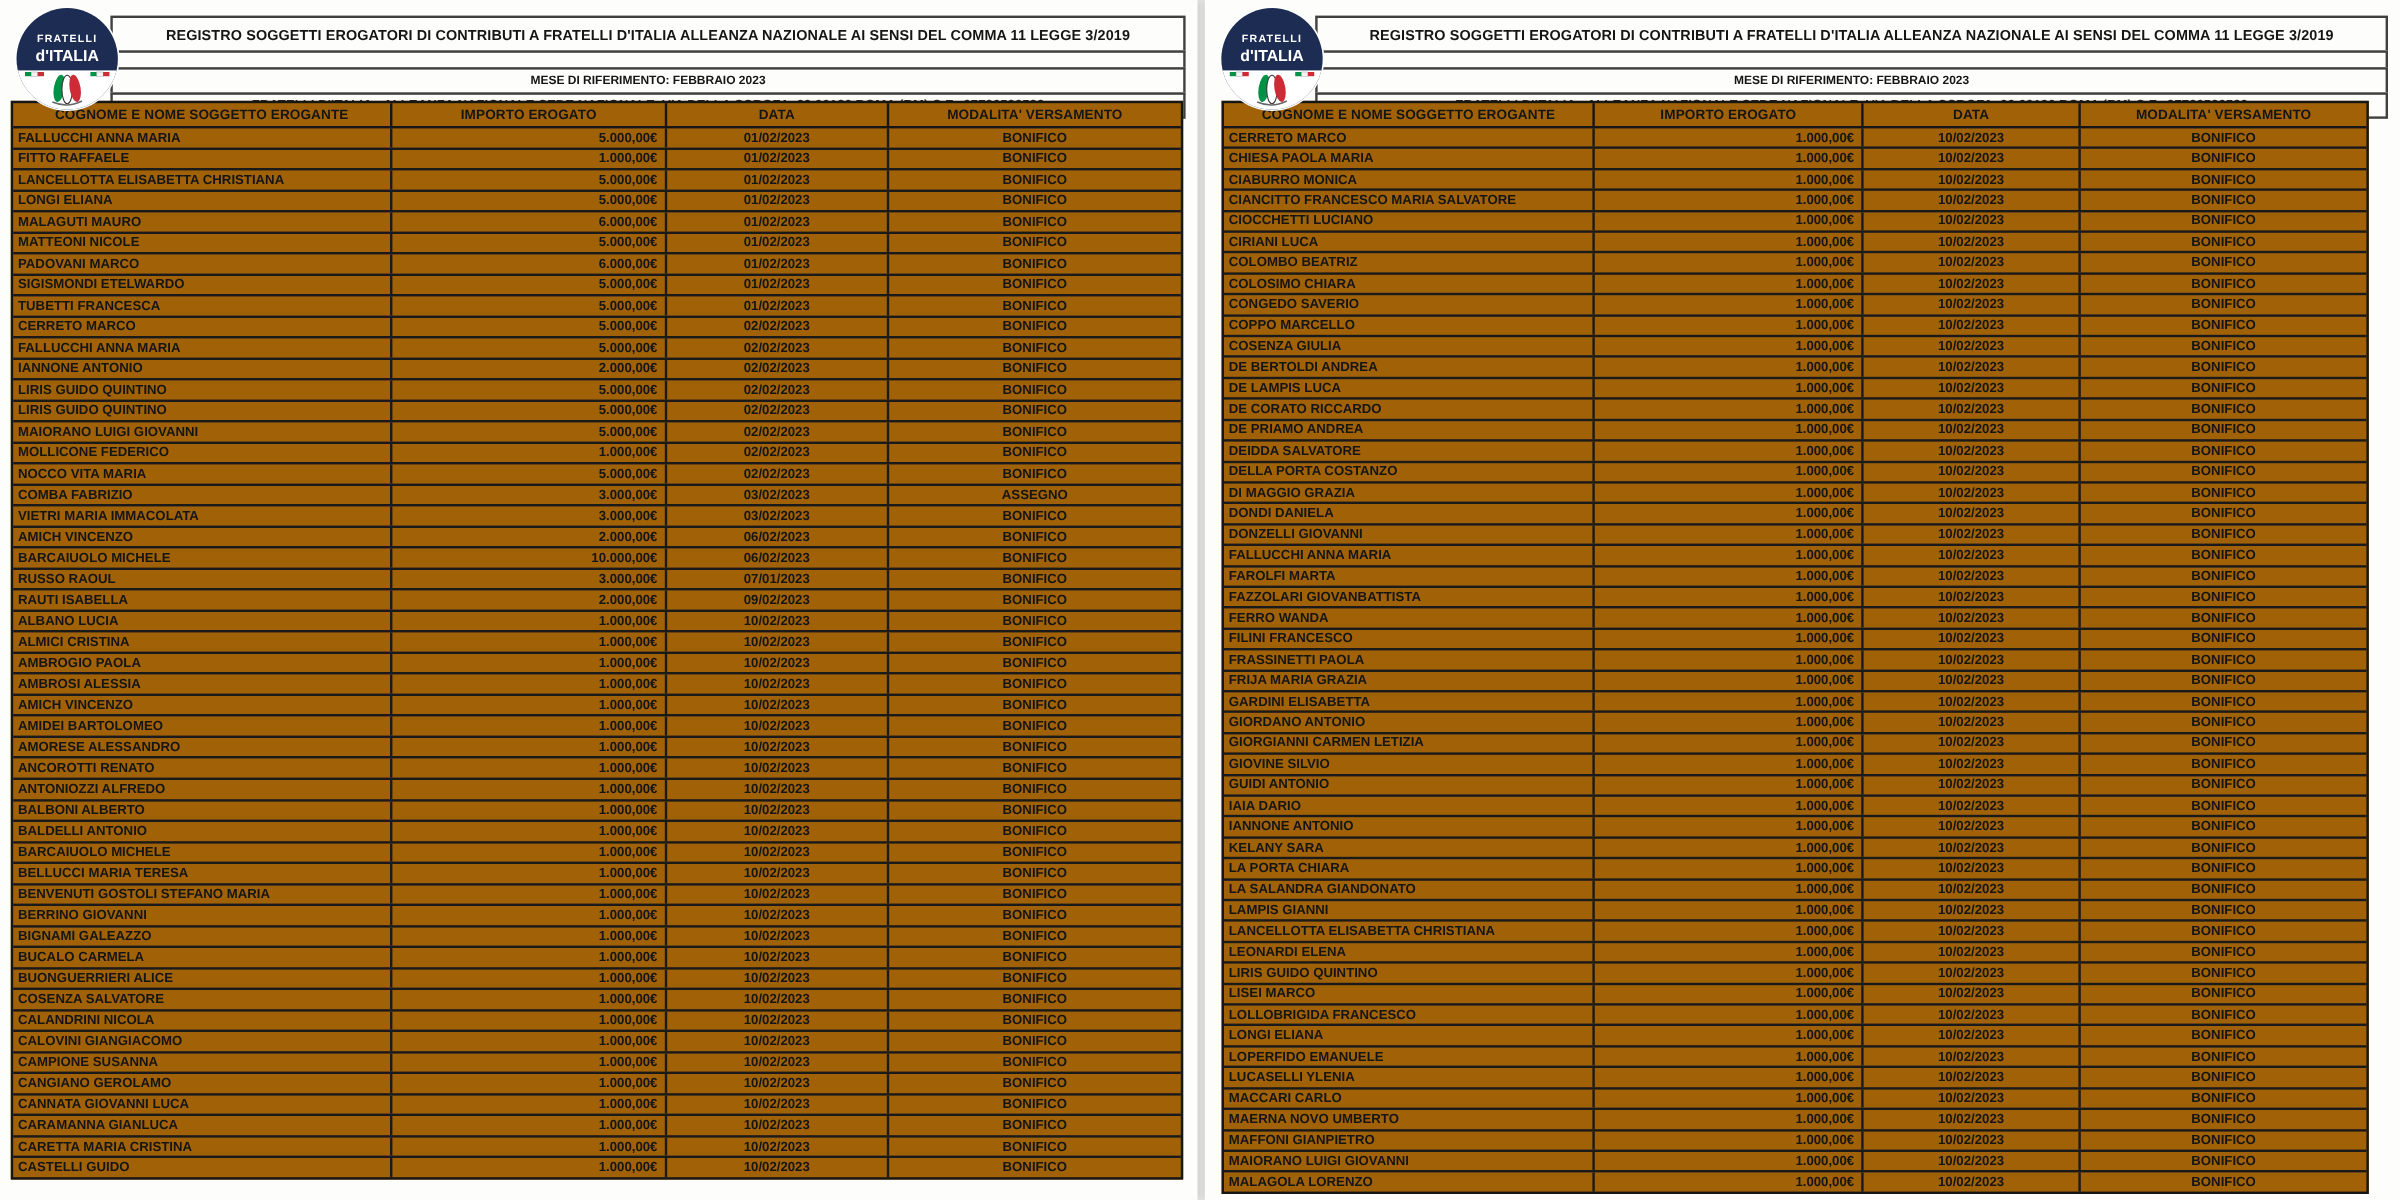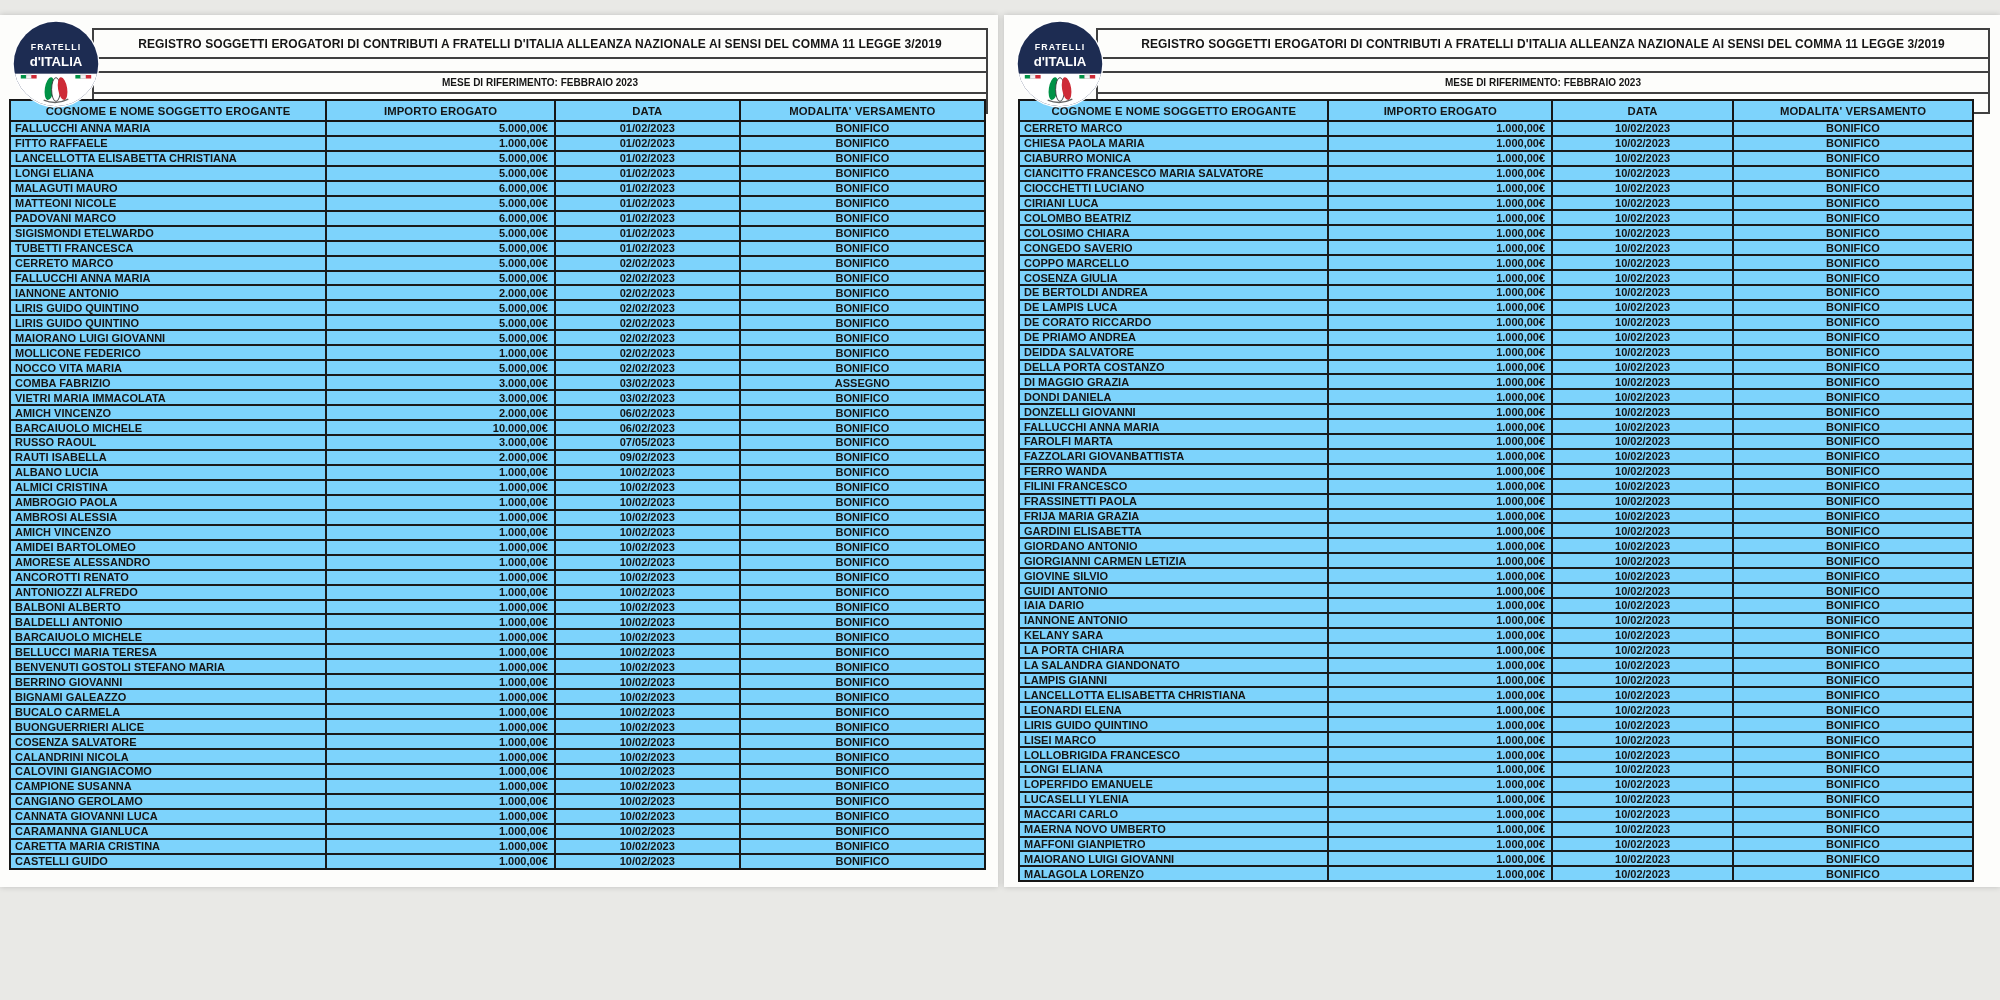--- a/index.html
+++ b/index.html
@@ -4,21 +4,21 @@
 <style>
   html,body{margin:0;padding:0;}
   body{
     width:2000px;height:1000px;position:relative;
     background:#e9e9e6;
     font-family:"Liberation Sans", sans-serif;
     color:#151515;
     overflow:hidden;
   }
   .page{
-    position:absolute;top:15px;height:872px;background:#fdfdfb;
+    position:absolute;top:0;height:1000px;background:#fdfdfb;
     box-shadow:0 0 6px rgba(0,0,0,.18);
   }
   .page.p1{left:0;width:998px;}
   .page.p2{left:1004px;width:996px;}
 
   .logo{position:absolute;top:5px;left:12px;width:88px;height:88px;z-index:3;}
 
   .bars{position:absolute;left:92px;right:10px;top:13px;z-index:1;}
   .bar{
     border:2px solid #404040;background:#fdfdfb;
@@ -26,21 +26,21 @@
     font-weight:bold;text-align:center;white-space:nowrap;overflow:hidden;
   }
   .bar + .bar{margin-top:-2px;}
   .bar.title{height:27px;font-size:12px;letter-spacing:.1px;}
   .bar.spacer{height:12px;}
   .bar.mese{height:19px;font-size:10px;}
   .bar.addr{height:18px;font-size:11px;}
 
   .table{
     position:absolute;left:9px;right:12px;bottom:17px;top:84px;
-    border:2px solid #161616;background:#7dd3fc;
+    border:2px solid #161616;background:#a16207;
     display:flex;flex-direction:column;z-index:2;
   }
   .p2 .table{left:14px;right:26px;bottom:5px;}
   .thead{
     height:19px;flex:0 0 auto;display:grid;
     grid-template-columns:32.5% 23.5% 19% 25%;
     border-bottom:2px solid #161616;
   }
   .thead .hc{
     display:flex;align-items:center;justify-content:center;
@@ -228,21 +228,21 @@
         </div>
         <div class="row">
           <div class="c name">BARCAIUOLO MICHELE</div>
           <div class="c amount">10.000,00€</div>
           <div class="c date">06/02/2023</div>
           <div class="c method">BONIFICO</div>
         </div>
         <div class="row">
           <div class="c name">RUSSO RAOUL</div>
           <div class="c amount">3.000,00€</div>
-          <div class="c date">07/05/2023</div>
+          <div class="c date">07/01/2023</div>
           <div class="c method">BONIFICO</div>
         </div>
         <div class="row">
           <div class="c name">RAUTI ISABELLA</div>
           <div class="c amount">2.000,00€</div>
           <div class="c date">09/02/2023</div>
           <div class="c method">BONIFICO</div>
         </div>
         <div class="row">
           <div class="c name">ALBANO LUCIA</div>

